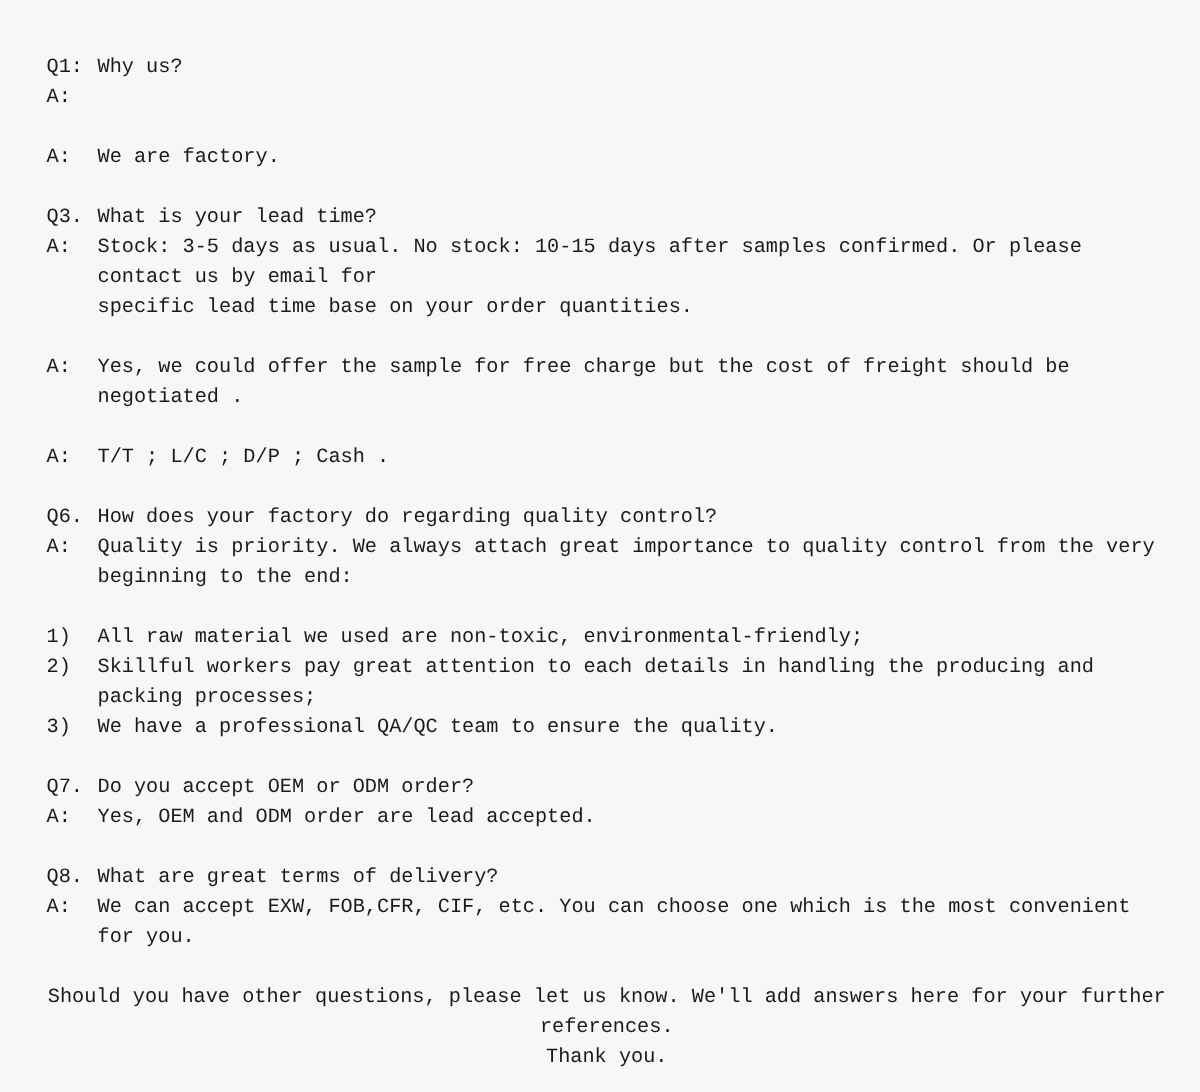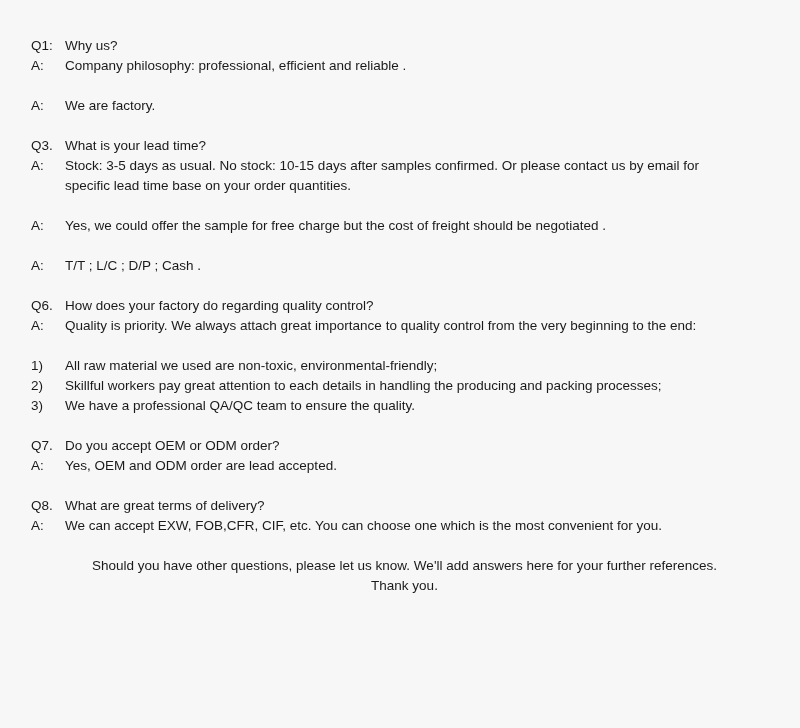--- a/index.html
+++ b/index.html
@@ -13,20 +13,21 @@
     color: #1a1a1a;
     font-family: "Liberation Sans", sans-serif;
     font-size: 13.5px;
     overflow: hidden;
   }
   .page {
     box-sizing: border-box;
     width: 800px;
     height: 628px;
     padding: 36px 22px 0 31px;
+    font-family: Liberation Mono, monospace;
   }
   .section {
     margin-bottom: 20px;
   }
   .row {
     display: flex;
     line-height: 20px;
   }
   .row .label {
     flex: 0 0 34px;
@@ -48,21 +49,20 @@
       <div class="section">
         <div class="row">
           <span class="label">Q1:</span>
           <span class="text">
             <div>Why us?</div>
           </span>
         </div>
         <div class="row">
           <span class="label">A:</span>
           <span class="text">
-            <div>Company philosophy: professional, efficient and reliable .</div>
           </span>
         </div>
       </div>
       <div class="section">
         <div class="row">
           <span class="label">A:</span>
           <span class="text">
             <div>We are factory.</div>
           </span>
         </div>

